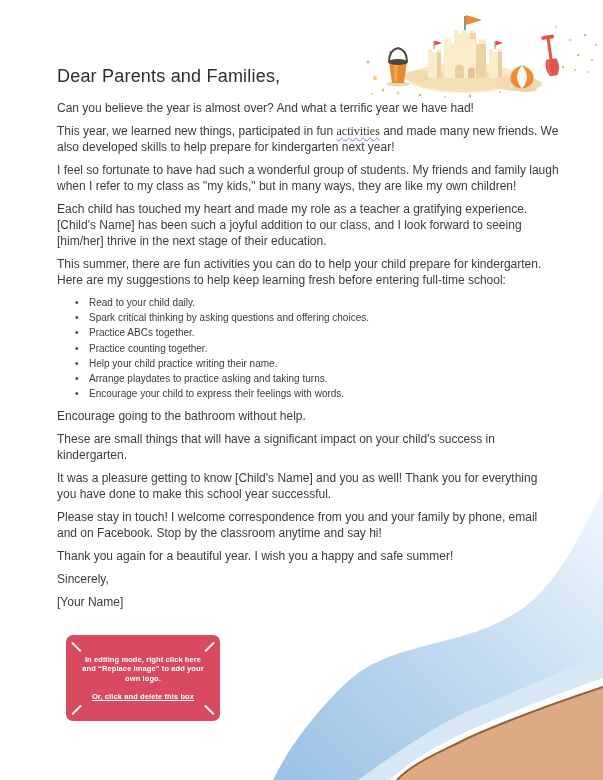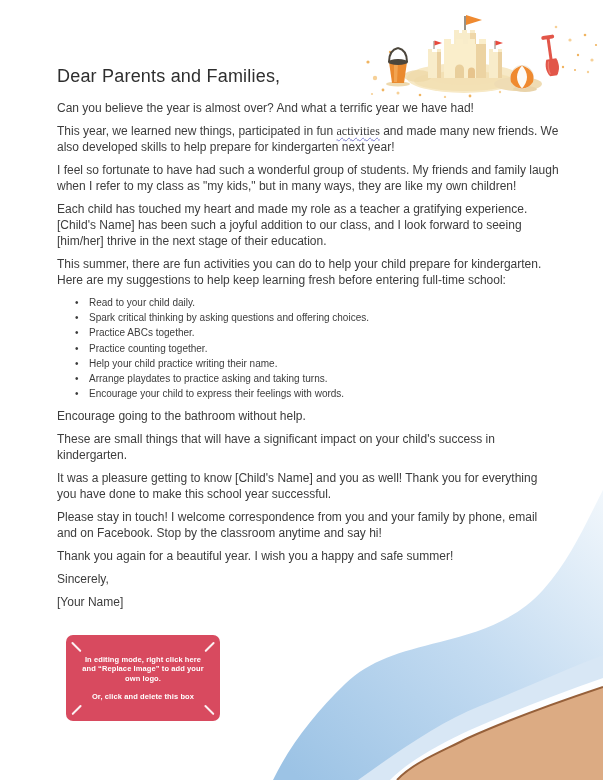--- a/index.html
+++ b/index.html
@@ -24,21 +24,21 @@
   .squiggle{
     text-decoration-line:underline;text-decoration-style:wavy;
     text-decoration-color:#7a7ad0;text-decoration-thickness:1px;text-underline-offset:2px;font-family:Liberation Serif, serif;
   }
   .logo-box{
     position:absolute;left:66px;top:635px;width:154px;height:86px;background:#d84a5f;
     border-radius:7px;z-index:3;display:flex;flex-direction:column;justify-content:center;
     text-align:center;padding:0 15px;box-sizing:border-box;color:#ffffff;cursor:pointer;
   }
   .logo-line{font-weight:700;font-size:7.5px;line-height:9.5px;letter-spacing:.1px;}
-  .logo-line + .logo-line{margin-top:9px;}
+  .logo-line + .logo-line{margin-top:9px;text-decoration:underline;}
   .corner{
     position:absolute;width:13px;height:1.5px;background:rgba(255,255,255,.92);border-radius:1px;
   }
   .corner.tl{top:11px;left:4px;transform:rotate(45deg);}
   .corner.tr{top:11px;right:4px;transform:rotate(-45deg);}
   .corner.bl{bottom:11px;left:4px;transform:rotate(-45deg);}
   .corner.br{bottom:11px;right:4px;transform:rotate(45deg);}
 </style>
 </head>
 <body>

